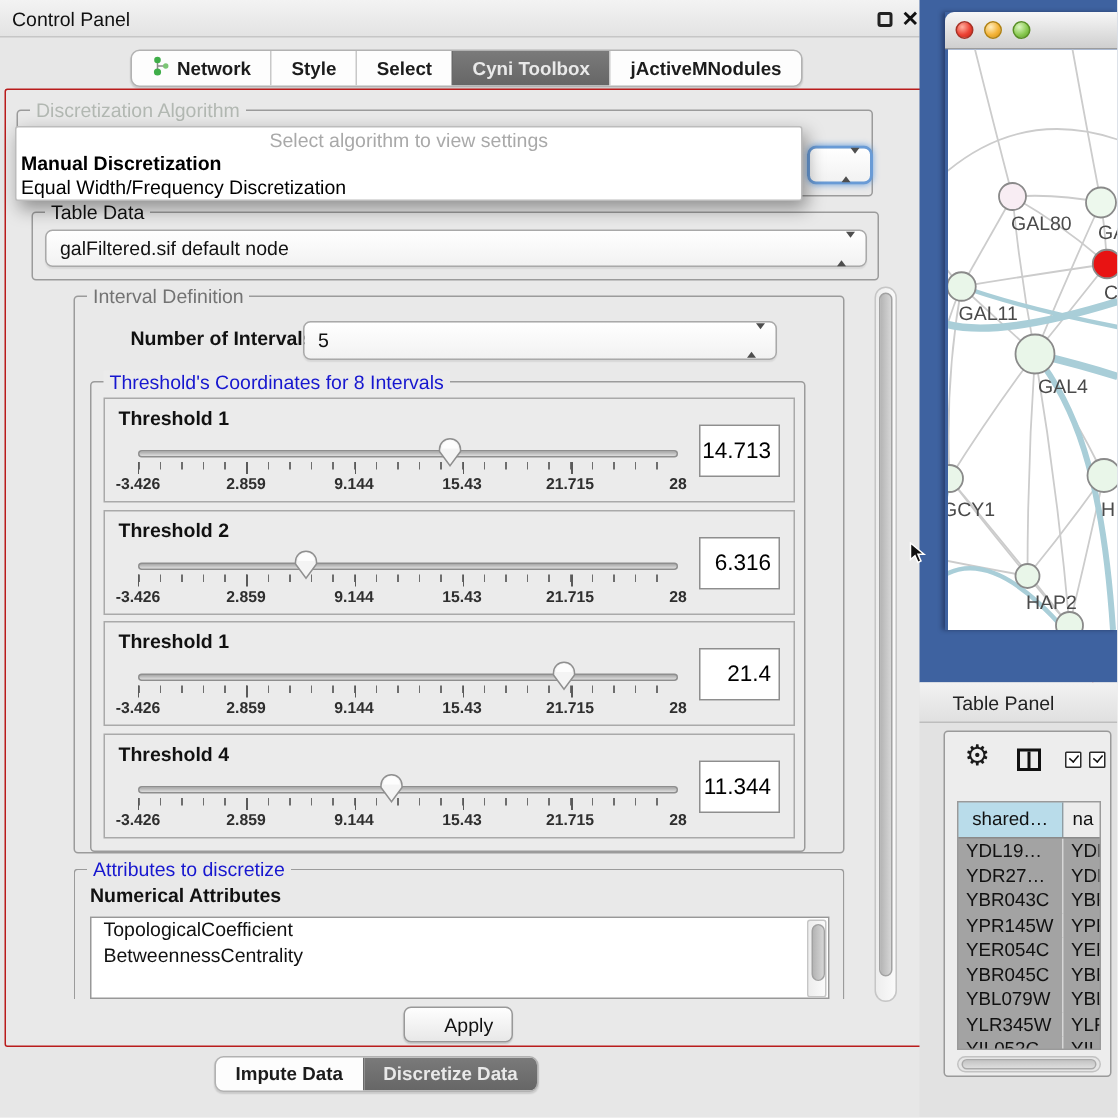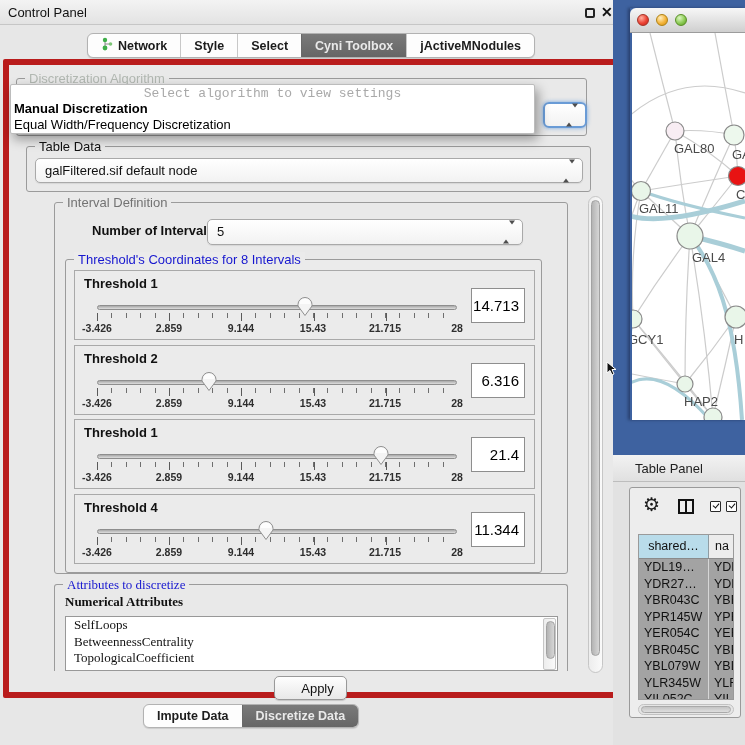--- a/index.html
+++ b/index.html
@@ -15,43 +15,43 @@
   .btn-close{position:absolute;left:601px;top:3px;font-size:14px;font-weight:bold;color:#111;line-height:19px;}
   
   .tabseg{position:absolute;display:flex;height:25px;border:1px solid #b2b2b2;border-radius:6px;
       overflow:hidden;background:#fdfdfd;box-shadow:0 1px 1px rgba(0,0,0,.12);}
   .tabseg .tab{display:flex;align-items:center;padding:0 13px;font-size:12.5px;font-weight:bold;color:#1c1c1c;
       border-left:1px solid #c8c8c8;white-space:nowrap;}
   .tabseg .tab:first-child{border-left:none;}
   .tabseg .tab.sel{background:linear-gradient(#7a7a7a,#666);color:#e9e9e9;border-left-color:#6a6a6a;}
   .tab .ticon{margin-right:5px;display:inline-block;}
   
-  .cp-body{position:absolute;left:3px;top:59px;width:726px;height:639px;border:6px solid #b91c1c;
+  .cp-body{position:absolute;left:3px;top:59px;width:726px;height:639px;border:1px solid #b91c1c;
       border-radius:2px;background:#e9e9e9;}
   .grp{position:absolute;border:1px solid #9b9b9b;border-radius:3px;}
-  .grp.noclose{border-bottom:none;border-radius:3px 3px 0 0;font-family:Liberation Serif, serif;}
+  .grp.noclose{border-bottom:none;border-radius:3px 3px 0 0;}
   .grp-label{position:absolute;top:-8px;left:8px;background:#e9e9e9;padding:0 4px;font-size:13px;line-height:15px;white-space:nowrap;}
   .grp-label.green{color:#737373;}
   .grp-label.blue{color:#1717cf;}
   .grp-label.dim{color:#b2b8b2;}
   
   .combo{position:absolute;background:linear-gradient(#ffffff,#f2f2f2);border:1px solid #a9a9a9;
       border-radius:5px;font-size:13px;color:#111;padding-left:9px;box-shadow:0 1px 1px rgba(0,0,0,.08);}
   .combo .ctext{display:block;line-height:23px;overflow:hidden;white-space:nowrap;}
   .arrows{position:absolute;right:7px;top:50%;transform:translateY(-50%);}
   .arr-up{width:0;height:0;border-left:3.5px solid transparent;border-right:3.5px solid transparent;
       border-bottom:4.5px solid #4e4e4e;margin-bottom:2.5px;}
   .arr-dn{width:0;height:0;border-left:3.5px solid transparent;border-right:3.5px solid transparent;
       border-top:4.5px solid #4e4e4e;}
   .combo.focusring{border:2px solid #699bd6;box-shadow:0 0 4px rgba(90,150,220,.8);border-radius:6px;}
   
   .popup{position:absolute;left:10px;top:84px;width:525px;height:50px;background:#fff;
       border:1px solid #bcbcbc;border-radius:2px;z-index:60;
       box-shadow:3px 5px 12px rgba(0,0,0,.38);padding-top:1px;}
-  .popup .ph{text-align:center;font-size:13px;color:#a9a9a9;line-height:15px;font-family:Liberation Mono, monospace;}
+  .popup .ph{text-align:center;font-size:13px;color:#a9a9a9;line-height:15px;}
   .popup .opt{font-size:13px;color:#000;line-height:16px;padding-left:3px;white-space:nowrap;}
   .popup .opt.b{font-weight:bold;}
   
   .th-block{position:absolute;left:8px;width:461px;height:70px;border:1px solid #a9a9a9;background:#ebebeb;}
   .th-label{position:absolute;left:9px;top:5px;font-size:13px;font-weight:bold;color:#111;}
   .th-sliderzone{position:absolute;left:22px;top:24px;width:360px;height:26px;}
   .th-track{position:absolute;left:0;right:0;top:10px;height:5px;border:1px solid #8e8e8e;border-radius:3px;
       background:linear-gradient(#a8a8a8,#dedede);}
   .th-thumb{position:absolute;top:1px;}
   .th-ticks{position:absolute;left:22px;width:360px;top:42px;height:5px;
@@ -257,23 +257,22 @@
               </div>
             </div>
         </div>
       </div>
 
       <div class="grp noclose" style="left:45px;top:519px;width:514px;height:87px;">
         <span class="grp-label blue">Attributes to discretize</span>
         <div style="position:absolute;left:10px;top:9px;font-size:13px;font-weight:bold;color:#111;">Numerical Attributes</div>
         <div class="listbox" style="left:10px;top:31px;width:493px;height:55px;">
           <div>
-              <div class="li">SelfLoops</div>
+              <div class="li">TopologicalCoefficient</div>
               <div class="li">BetweennessCentrality</div>
-              <div class="li">TopologicalCoefficient</div>
             </div>
           <div class="vscroll" style="right:1px;top:1px;width:13px;height:52px;border-radius:2px;">
             <div class="vthumb" style="top:2px;width:9px;height:38px;"></div>
           </div>
         </div>
       </div>
 
       <div class="vscroll" style="left:579px;top:131px;width:15px;height:477px;">
         <div class="vthumb" style="top:3px;width:9px;height:456px;"></div>
       </div>

